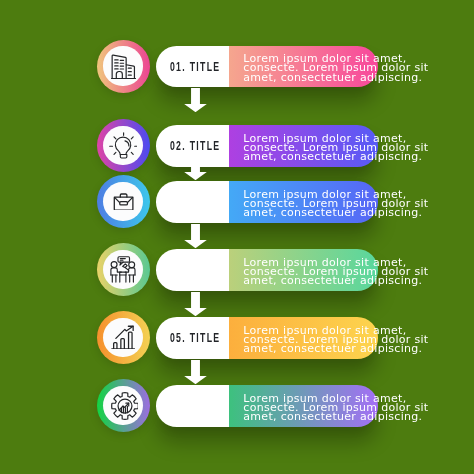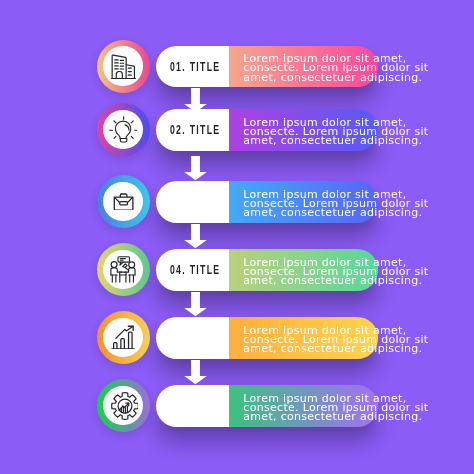--- a/index.html
+++ b/index.html
@@ -2,21 +2,21 @@
 <html><head>
 <meta charset="utf-8">
 <title>Infographic</title>
 <style>
   html,body{margin:0;padding:0;}
   body{
     width:474px;height:474px;overflow:hidden;
     background:#e6eaec;
     font-family:"Liberation Sans",sans-serif;
   }
-  #stage{position:relative;width:474px;height:474px;background:#8b5cf6;}
+  #stage{position:relative;width:474px;height:474px;background:#4d7c0f;}
 
   .row{position:absolute;left:0;width:474px;height:54px;}
 
   
   .pill-shadow{position:absolute;left:155.5px;top:16px;width:222px;height:41.6px;border-radius:20.8px;
      background:#000;opacity:0.26;filter:blur(10px);}
   .pill-shadow2{position:absolute;left:157px;top:4px;width:219px;height:41.6px;border-radius:20.8px;
      background:#000;opacity:0.07;filter:blur(4px);}
   .pill{position:absolute;left:155.5px;top:0;width:222px;height:41.6px;border-radius:20.8px;overflow:hidden;}
   .pill .white{position:absolute;left:0;top:0;width:73.5px;height:41.6px;background:#ffffff;}
@@ -70,21 +70,21 @@
     <path d="M0.95 24.45V1.75a0.85 0.85 0 0 1 1.0-0.84l12.3 2.3a0.85 0.85 0 0 1 0.7 0.84V24.45"></path>
     <path d="M14.95 10.55l7.6 1.42a0.85 0.85 0 0 1 0.7 0.84V24.45"></path>
     <path d="M0.4 24.45H24.4"></path>
     <path d="M3.55 5.75h3.4M9.0 6.1h3.4M3.55 8.75h3.4M9.0 9.05h3.4M3.55 11.75h3.4M9.0 11.9h3.4M3.55 14.75h3.4M9.0 14.8h3.4"></path>
     <path d="M17.1 14.0h3.0M17.1 17.5h3.0M17.1 21.0h3.0"></path>
     <path d="M5.1 24.45v-4.5a2.62 2.62 0 0 1 2.62-2.62h0.8a2.62 2.62 0 0 1 2.62 2.62V24.45"></path>
   </svg>
         </div>
     </div>
     </div>
-    <div class="row" style="top: 109px;">
+    <div class="row" style="top: 125px;">
     <div class="pill-shadow"></div>
     <div class="pill-shadow2"></div>
     <div class="pill">
       <div class="white"></div>
       <div class="grad" style="background:linear-gradient(90deg, #ae40e1, #575bf6);"></div>
     </div>
     <div class="title">
         <span>02. TITLE</span>
       </div>
     <div class="btext">
@@ -133,23 +133,20 @@
         </div>
     </div>
     </div>
     <div class="row" style="top: 249.2px;">
     <div class="pill-shadow"></div>
     <div class="pill-shadow2"></div>
     <div class="pill">
       <div class="white"></div>
       <div class="grad" style="background:linear-gradient(90deg, #bbd07b, #58d79d);"></div>
     </div>
-    <div class="title">
-        <span>04. TITLE</span>
-      </div>
     <div class="btext">
       <span>Lorem ipsum dolor sit amet,</span>
       <span>consecte. Lorem ipsum dolor sit</span>
       <span>amet, consectetuer adipiscing.</span>
     </div>
     <div class="circ-shadow" style="left:96.5px;top:-3px;"></div>
     <div class="circle" style="left:96.5px;top:-6px;background:linear-gradient(90deg, #e9d268, #59c892);">
       <div class="inner">
           <svg width="26.4" height="26.4" viewBox="-0.7 -0.7 26.4 26.4" fill="none" stroke="#232528" stroke-width="1.15" stroke-linecap="round" stroke-linejoin="round">
     <rect x="7.3" y="0.1" width="11.5" height="5.4" rx="1.1"></rect>
@@ -171,20 +168,23 @@
         </div>
     </div>
     </div>
     <div class="row" style="top: 317.1px;">
     <div class="pill-shadow"></div>
     <div class="pill-shadow2"></div>
     <div class="pill">
       <div class="white"></div>
       <div class="grad" style="background:linear-gradient(90deg, #fcaf3d, #fdd44e);"></div>
     </div>
+    <div class="title">
+        <span>05. TITLE</span>
+      </div>
     <div class="btext">
       <span>Lorem ipsum dolor sit amet,</span>
       <span>consecte. Lorem ipsum dolor sit</span>
       <span>amet, consectetuer adipiscing.</span>
     </div>
     <div class="circ-shadow" style="left:96.5px;top:-3px;"></div>
     <div class="circle" style="left:96.5px;top:-6px;background:linear-gradient(90deg, #f6902d, #f3d154);">
       <div class="inner">
           <svg width="23.8" height="24.6" viewBox="-0.75 -0.75 23.8 24.6" style="margin-top:-1.4px" fill="none" stroke="#232528" stroke-width="1.28" stroke-linecap="round" stroke-linejoin="round">
     <path d="M0.1 23.1h22.6"></path>

